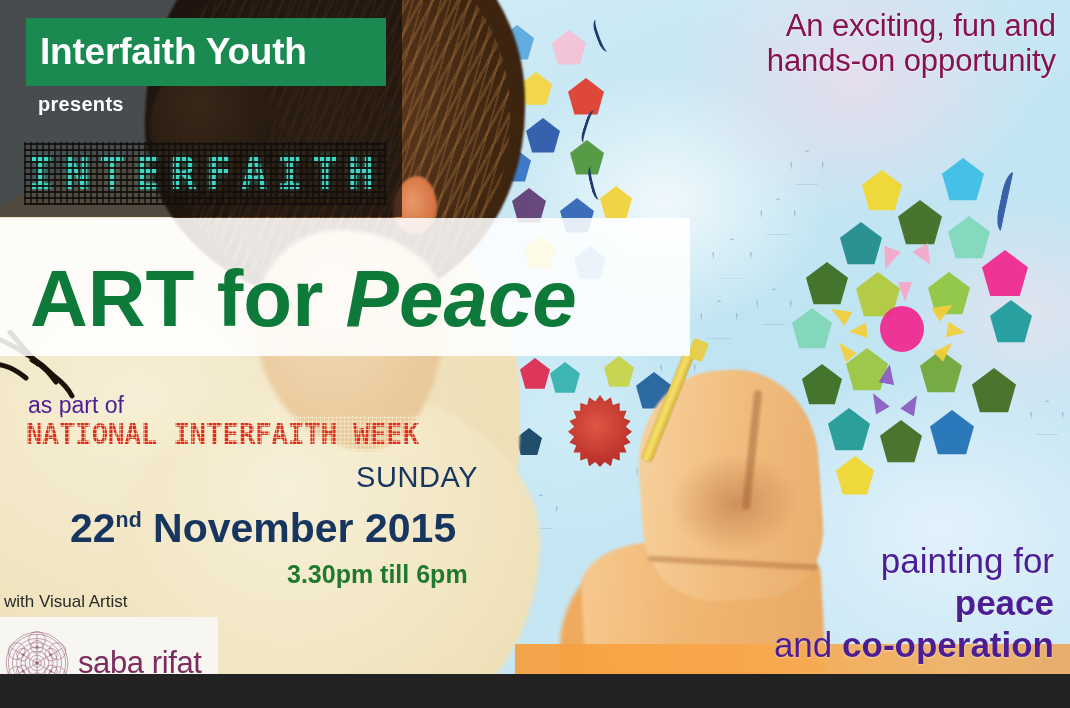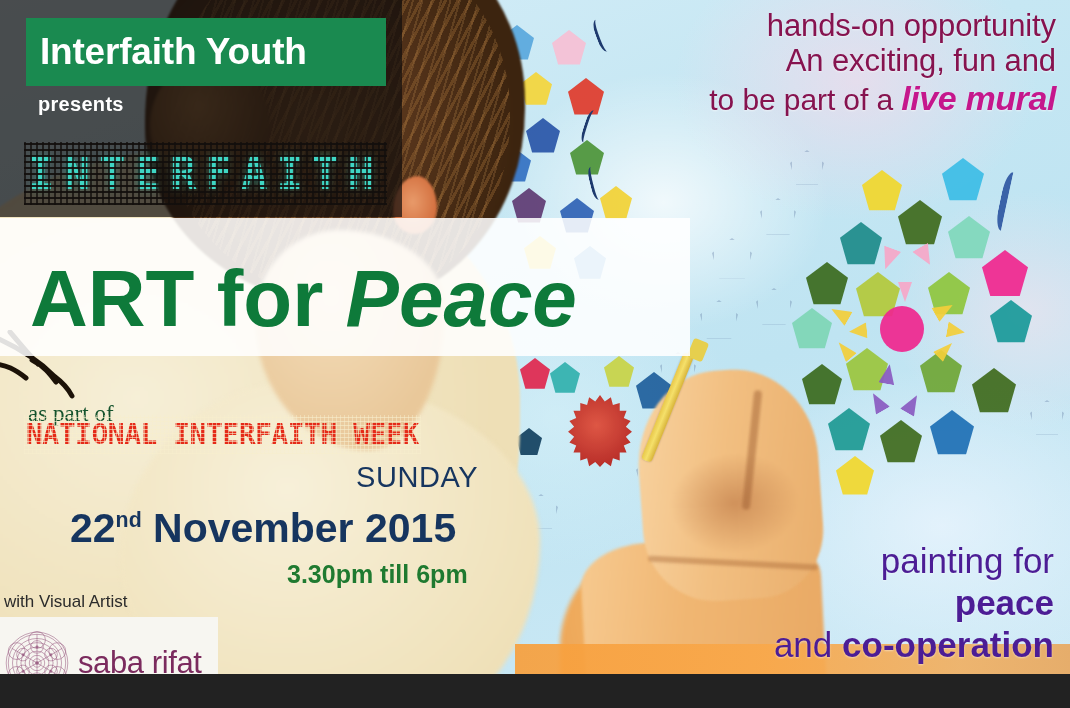--- a/index.html
+++ b/index.html
@@ -304,24 +304,23 @@
     color: #0e7a3a;
     white-space: nowrap;
   }
   .artforpeace .art { font-weight: bold; }
   .artforpeace .for { font-weight: bold; }
   .artforpeace .peace { font-weight: bold; font-style: italic; }
 
   
   .aspartof {
     position: absolute;
-    left: 28px; top: 401px;
-    color: #14532d;
+    left: 28px; top: 392px;
+    color: #4c1d95;
     font-size: 23px;
-    font-family: Liberation Serif, serif;
   }
   .niw {
     position: absolute;
     left: 26px; top: 418px;
     font-family: "DejaVu Sans Mono", monospace;
     font-size: 28px;
     font-weight: bold;
     letter-spacing: -0.5px;
     color: #e52a18;
     white-space: nowrap;
@@ -507,23 +506,22 @@
 
   <div class="green-bar">
     <span class="bartext">Interfaith Youth</span>
   </div>
 
   <div class="presents">presents</div>
 
   <div class="geometric">INTERFAITH</div>
 
   <div class="promo">
+    <span class="ln">An exciting, fun and</span>
     <span class="ln">hands-on opportunity</span>
-    <span class="ln">An exciting, fun and</span>
-    <span class="ln l3"><span>to be part of a</span> <em class="live">live mural</em></span>
   </div>
 
   <div class="white-band"></div>
   <div class="artforpeace">
     <span class="art">ART</span>
     <span class="for">for</span>
     <span class="peace">Peace</span>
   </div>
 
   <div class="aspartof">as part of</div>

